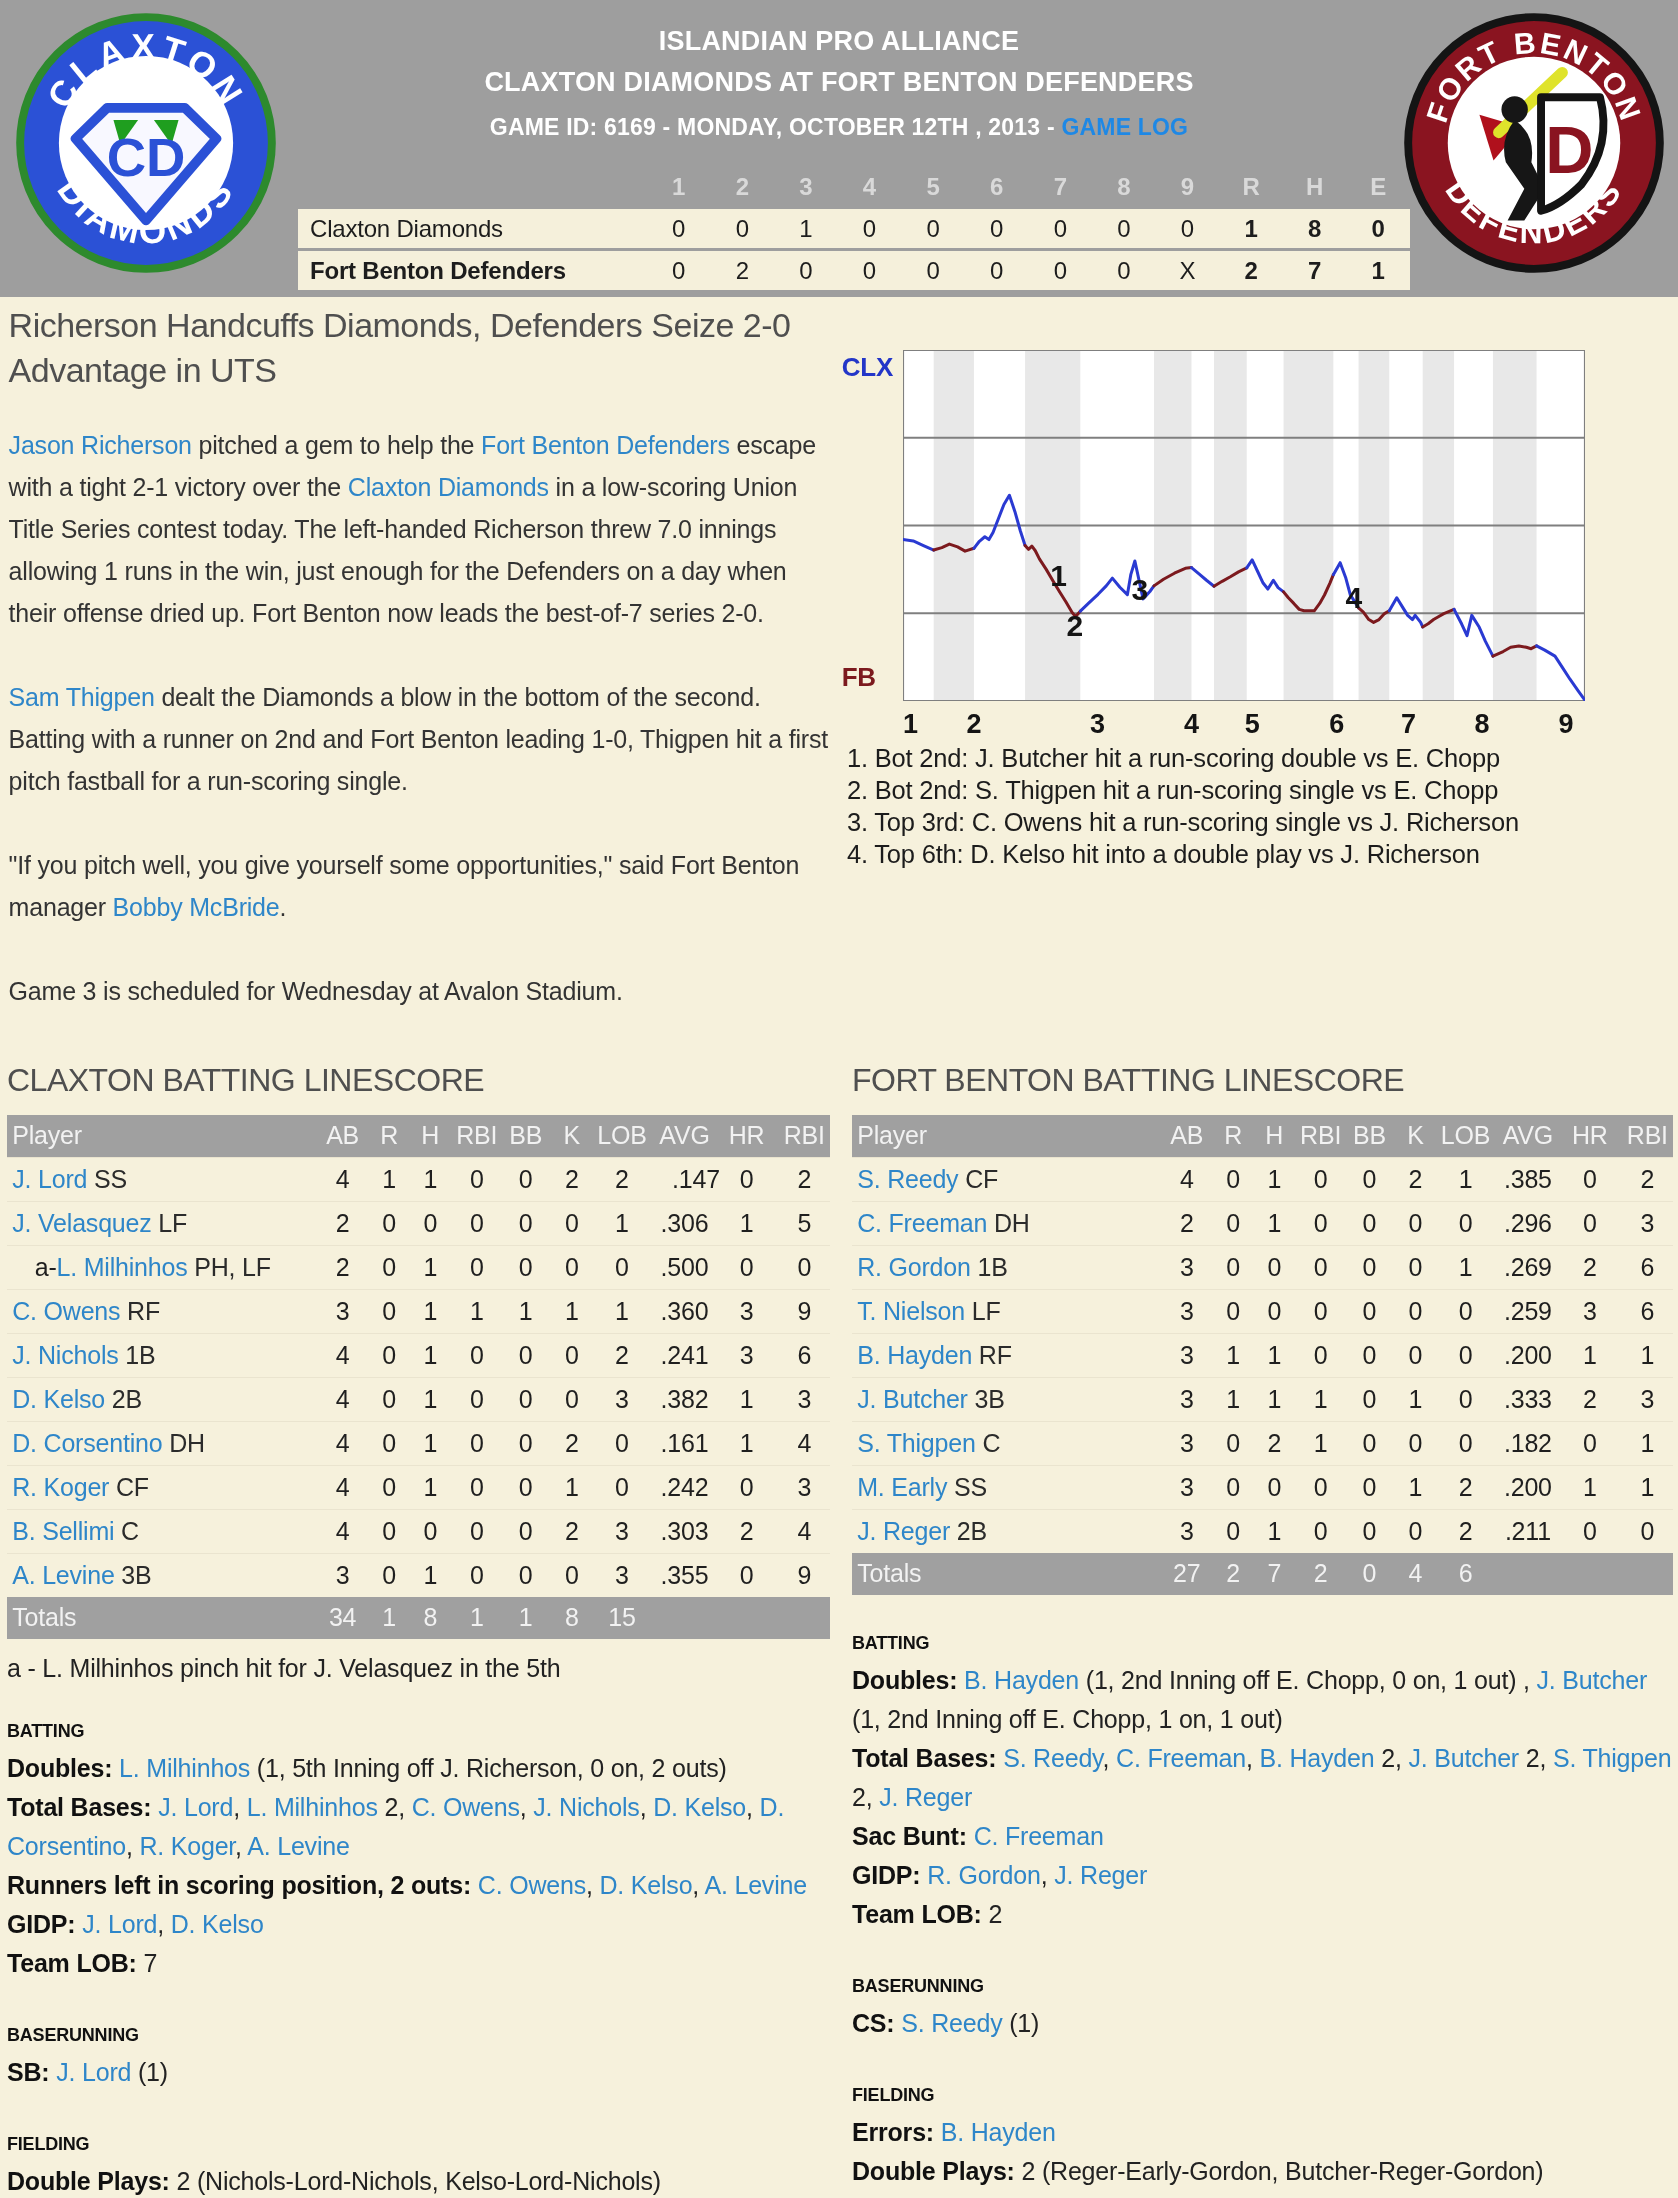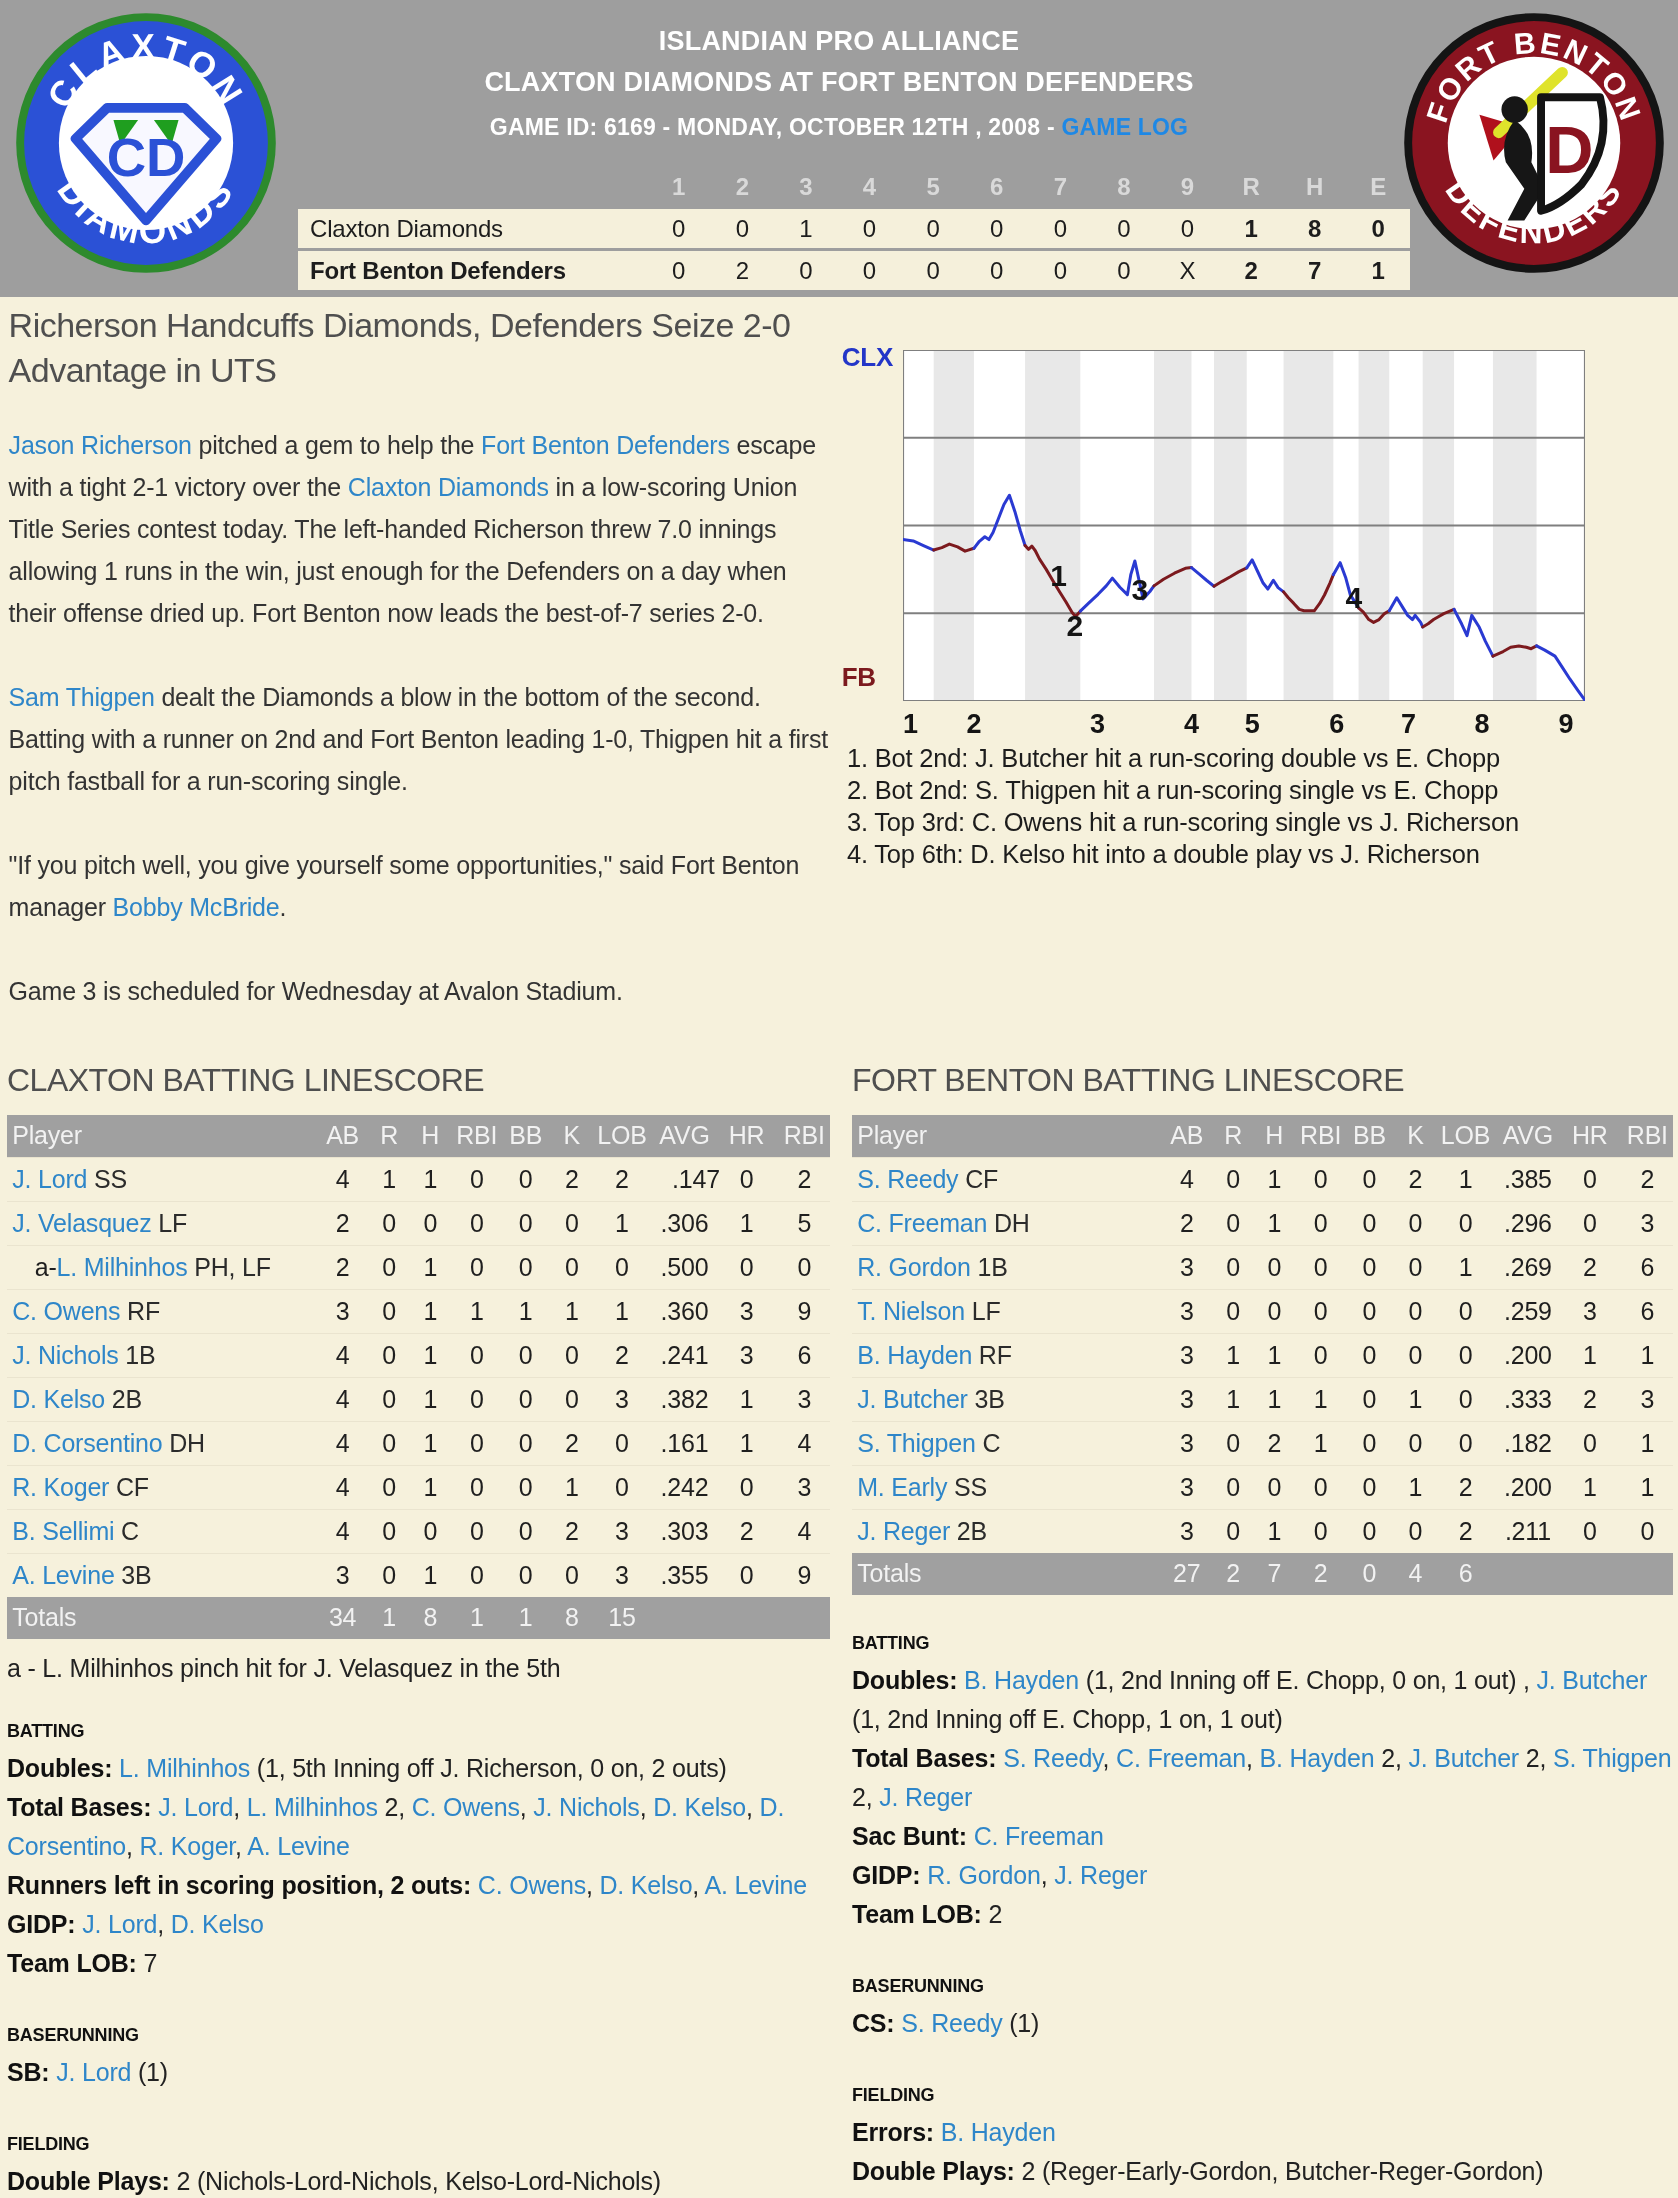--- a/index.html
+++ b/index.html
@@ -27,21 +27,21 @@
   .ls-cell{width:64px;text-align:center;font-size:24px;}
   .ls-cell.rhe{font-weight:bold;}
   .bold{font-weight:bold;}
   
   .article{position:absolute;top:303px;left:8.6px;width:823px;}
   .headline{font-size:34px;line-height:1.33;color:#4f4f4f;letter-spacing:-0.5px;margin-bottom:31px;}
   .para{font-size:25px;line-height:42px;color:#333333;margin:0 0 42px 0;}
   .lnk{color:#2e86c9;cursor:pointer;}
   
   .chart-wrap{position:absolute;left:840px;top:342px;width:834px;height:536px;}
-  .clx-label{position:absolute;left:1.7px;top:0;font-size:26px;font-weight:bold;color:#2336c8;}
+  .clx-label{position:absolute;left:1.7px;top:10px;font-size:26px;font-weight:bold;color:#2336c8;}
   .fb-label{position:absolute;left:1.7px;top:320px;font-size:26px;font-weight:bold;color:#7c1a1e;}
   .plot{position:absolute;left:63px;top:7.8px;width:682px;height:351px;background:#ffffff;}
   .plot svg{position:absolute;left:0;top:0;display:block;}
   .marker{position:absolute;font-size:30px;font-weight:bold;color:#141414;transform:translate(-50%,-50%);line-height:1;}
   .ticks{position:absolute;left:63px;top:367px;width:682px;height:33px;}
   .tick{position:absolute;transform:translateX(-50%);font-size:27px;font-weight:bold;color:#141414;}
   .key-plays{position:absolute;left:7px;top:400px;width:821px;font-size:25.5px;line-height:32px;color:#1c1c1c;}
   
   .box{position:absolute;top:1062px;width:823px;}
   .box.away{left:7px;}
@@ -88,21 +88,21 @@
     <path d="M88,118 L136,132 L104,170 Z" fill="#b0101c"></path>
     <line x1="110" y1="138" x2="182" y2="70" stroke="#dfe32b" stroke-width="13" stroke-linecap="round"></line>
     <circle cx="128" cy="112" r="15" fill="#161616"></circle>
     <path d="M128,124 Q152,140 147,172 L162,202 L139,238 L120,238 L139,202 L118,172 Q111,146 128,124 Z" fill="#161616"></path>
     <path d="M158,98 L225,98 Q239,152 204,197 Q180,221 158,227 Z" fill="#ffffff" stroke="#141414" stroke-width="9" stroke-linejoin="round"></path>
     <text x="190" y="184" text-anchor="middle" font-size="76" font-weight="bold" fill="#8a1420">D</text>
   </svg>
 
   <div class="banner-line banner-line1">ISLANDIAN PRO ALLIANCE</div>
   <div class="banner-line banner-line2">CLAXTON DIAMONDS AT FORT BENTON DEFENDERS</div>
-  <div class="banner-line banner-line3"><span>GAME ID: 6169 - MONDAY, OCTOBER 12TH , 2008 - </span><span class="gamelog">GAME LOG</span></div>
+  <div class="banner-line banner-line3"><span>GAME ID: 6169 - MONDAY, OCTOBER 12TH , 2013 - </span><span class="gamelog">GAME LOG</span></div>
 
   <div class="linescore" id="linescore">
       <div class="ls-row head">
         <div class="ls-name"></div>
         <div class="ls-cell">1</div>
         <div class="ls-cell">2</div>
         <div class="ls-cell">3</div>
         <div class="ls-cell">4</div>
         <div class="ls-cell">5</div>
         <div class="ls-cell">6</div>

